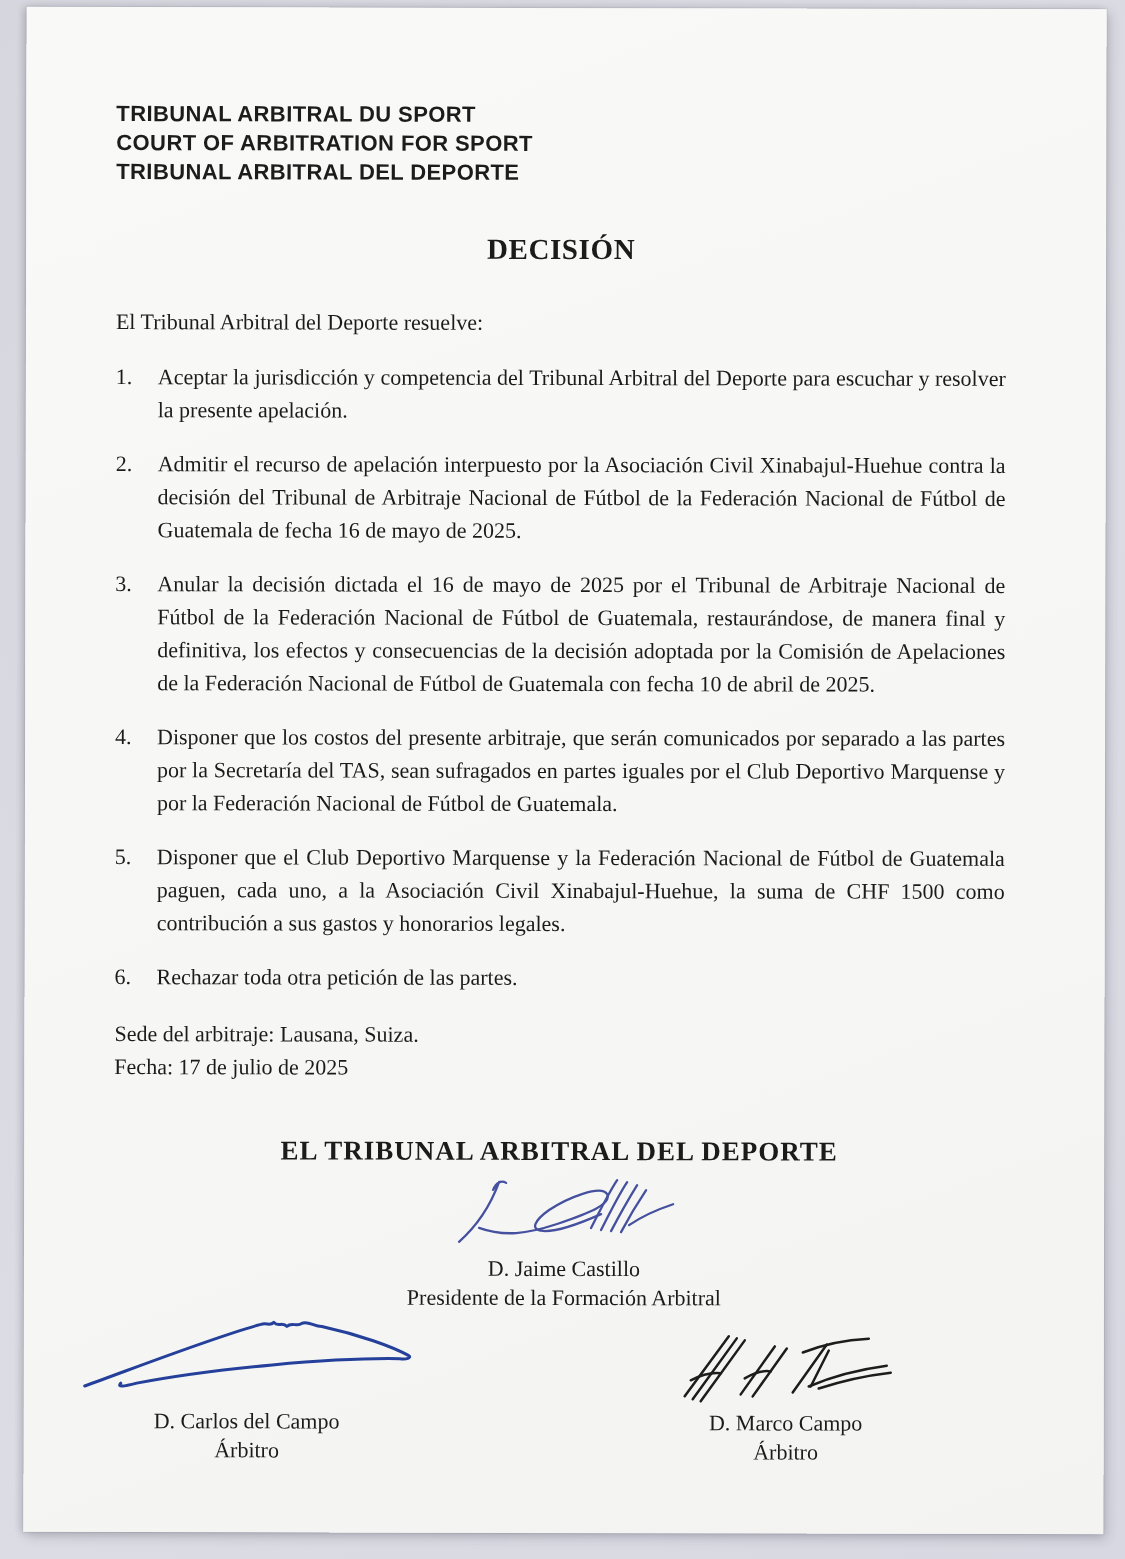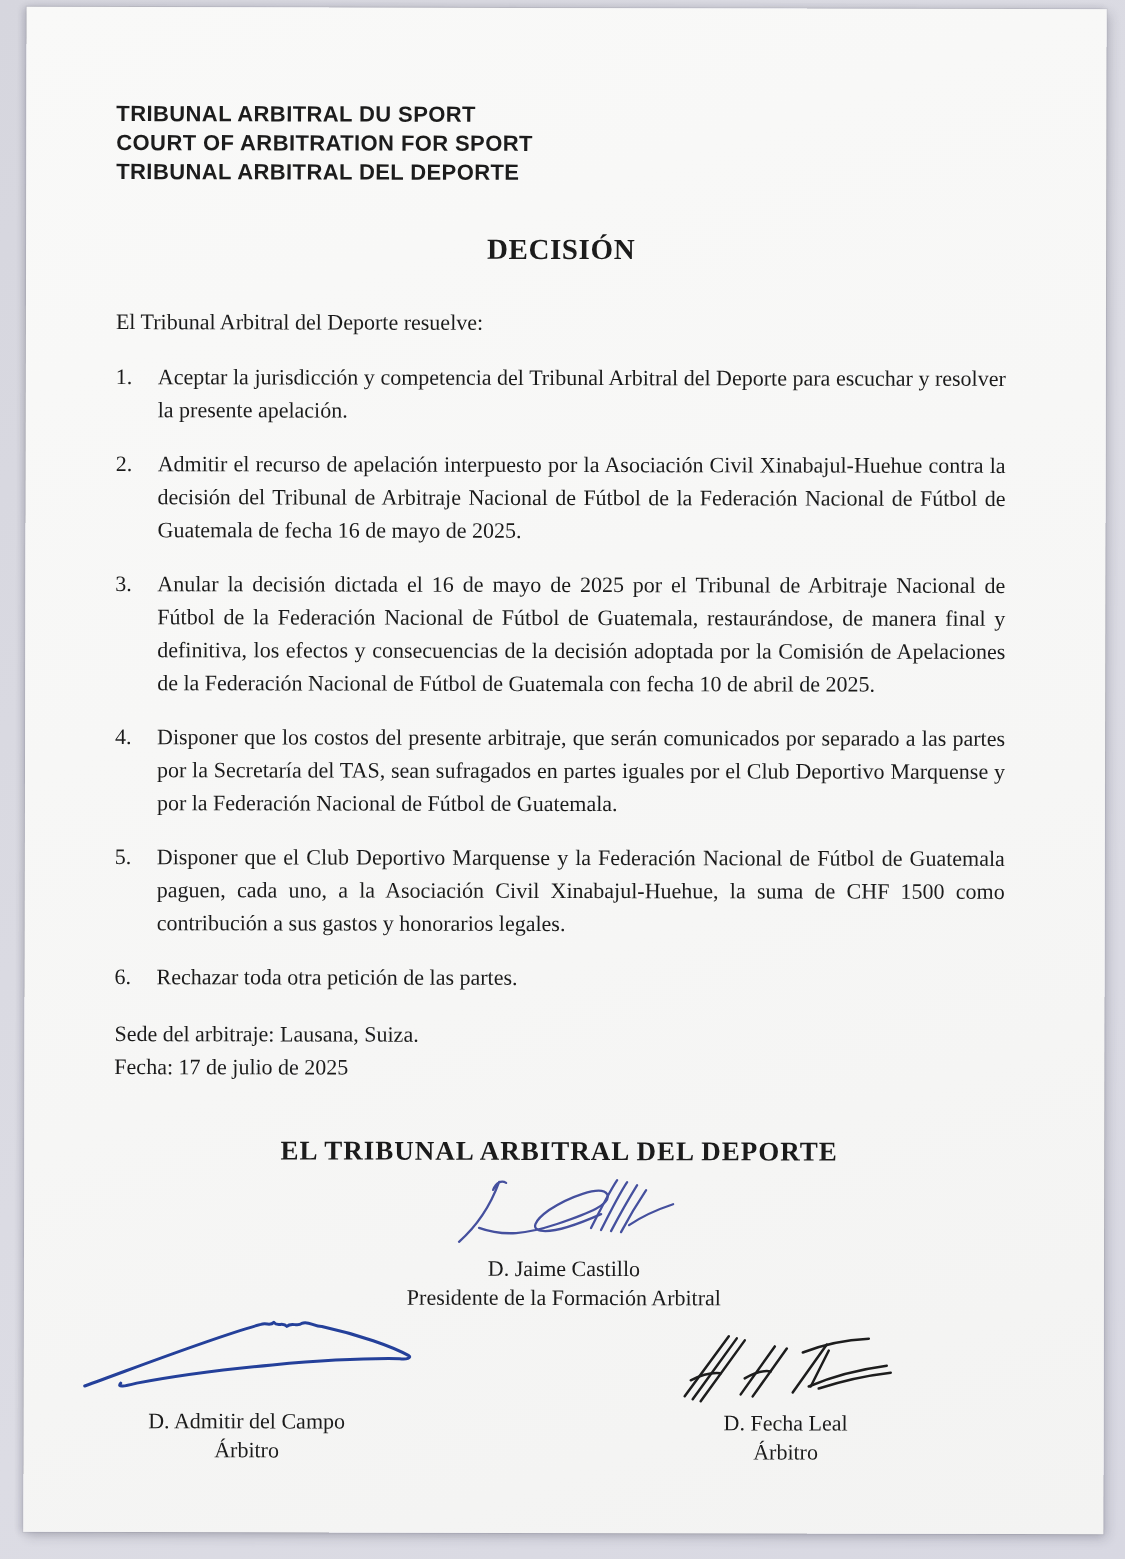--- a/index.html
+++ b/index.html
@@ -137,37 +137,37 @@
       </g>
     </svg>
     <div class="sig-name">D. Jaime Castillo</div>
     <div class="sig-role">Presidente de la Formación Arbitral</div>
   </div>
 
   <div class="sig-left">
     <svg width="345" height="92" viewBox="0 0 345 92">
       <path class="sig-stroke" stroke="#24409a" stroke-width="3" d="M10,76 C70,54 142,26 186,14 C192,12 195,16 199,12 C203,17 208,11 212,16 C217,11 222,17 227,13 C233,10 239,16 247,16 C284,24 318,36 334,45 C337,47 332,49 325,48 C258,47 140,58 62,73 C50,76 42,78 46,73"></path>
     </svg>
-    <div class="sig-name">D. Admitir del Campo</div>
+    <div class="sig-name">D. Carlos del Campo</div>
     <div class="sig-role">Árbitro</div>
   </div>
 
   <div class="sig-right">
     <svg width="235" height="80" viewBox="0 0 235 80">
       <g class="sig-stroke" stroke="#1d1d1d" stroke-width="2.5">
         <path d="M16,72 L60,12"></path>
         <path d="M24,75 L68,14"></path>
         <path d="M32,77 L76,16"></path>
         <path d="M22,56 C34,50 44,48 52,49"></path>
         <path d="M72,70 L106,22"></path>
         <path d="M84,72 L118,24"></path>
         <path d="M76,54 C86,48 96,46 102,47"></path>
         <path d="M124,68 L158,20"></path>
         <path d="M134,28 C156,19 180,15 200,14"></path>
         <path d="M160,26 L142,62"></path>
         <path d="M140,62 C165,51 196,44 218,41"></path>
         <path d="M150,64 C180,54 205,50 222,48"></path>
       </g>
     </svg>
-    <div class="sig-name">D. Fecha Leal</div>
+    <div class="sig-name">D. Marco Campo</div>
     <div class="sig-role">Árbitro</div>
   </div>
 </div>
 
 </body></html>

